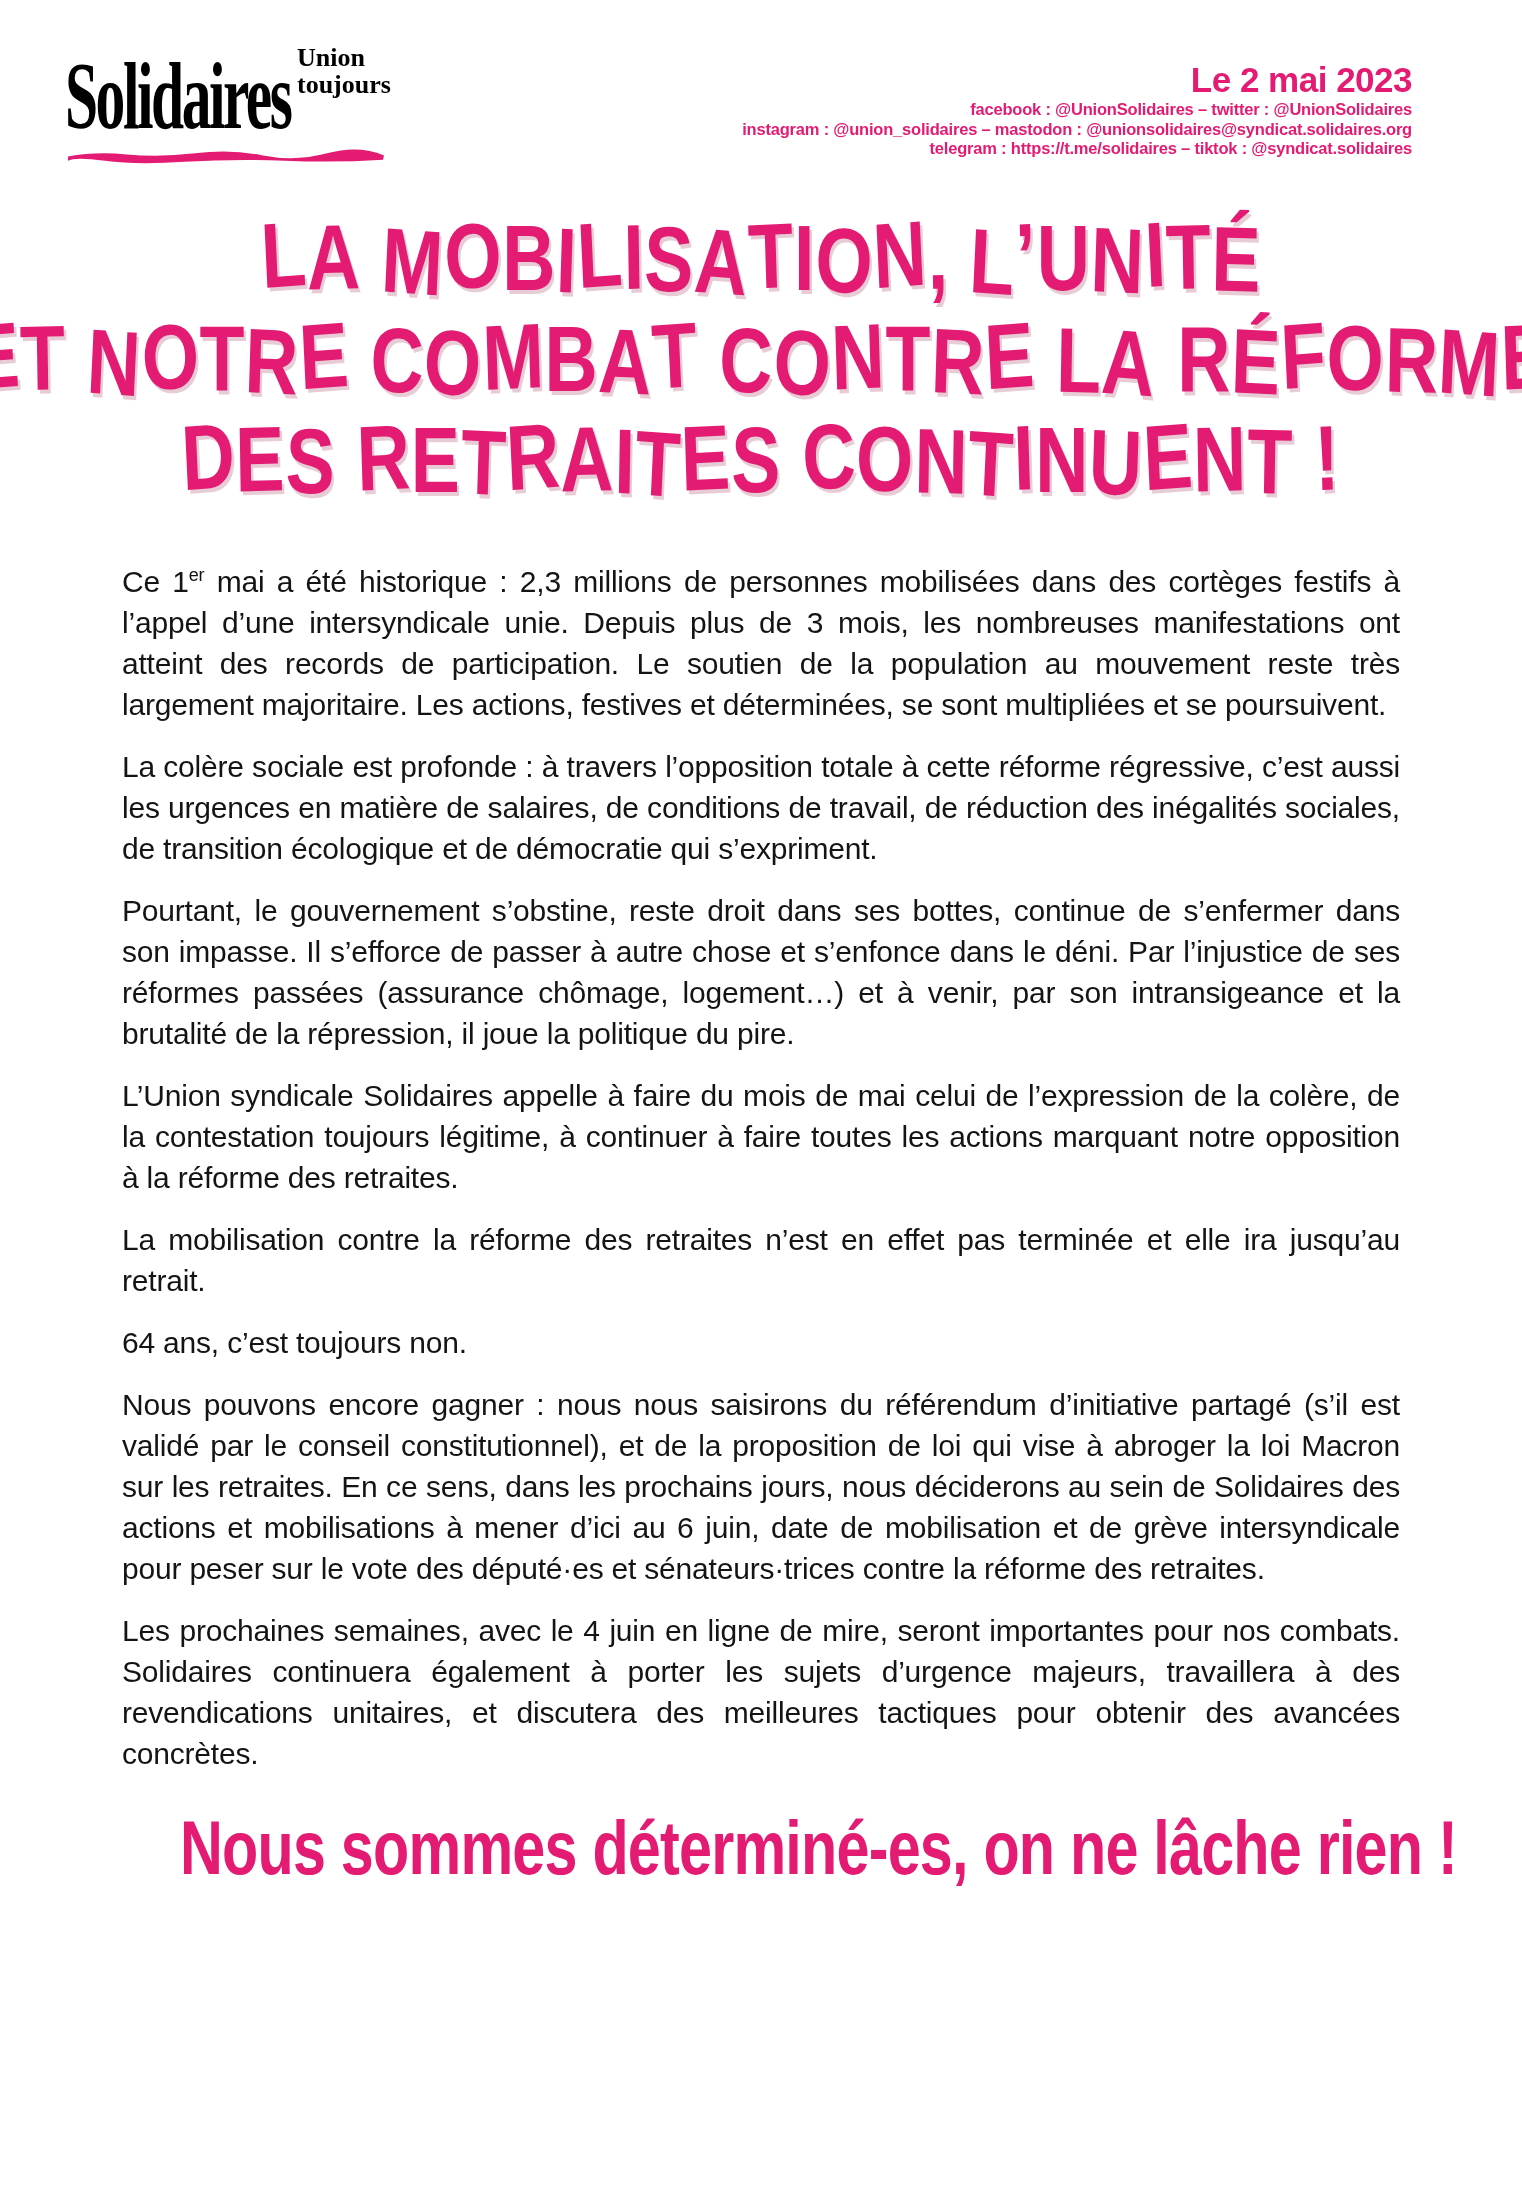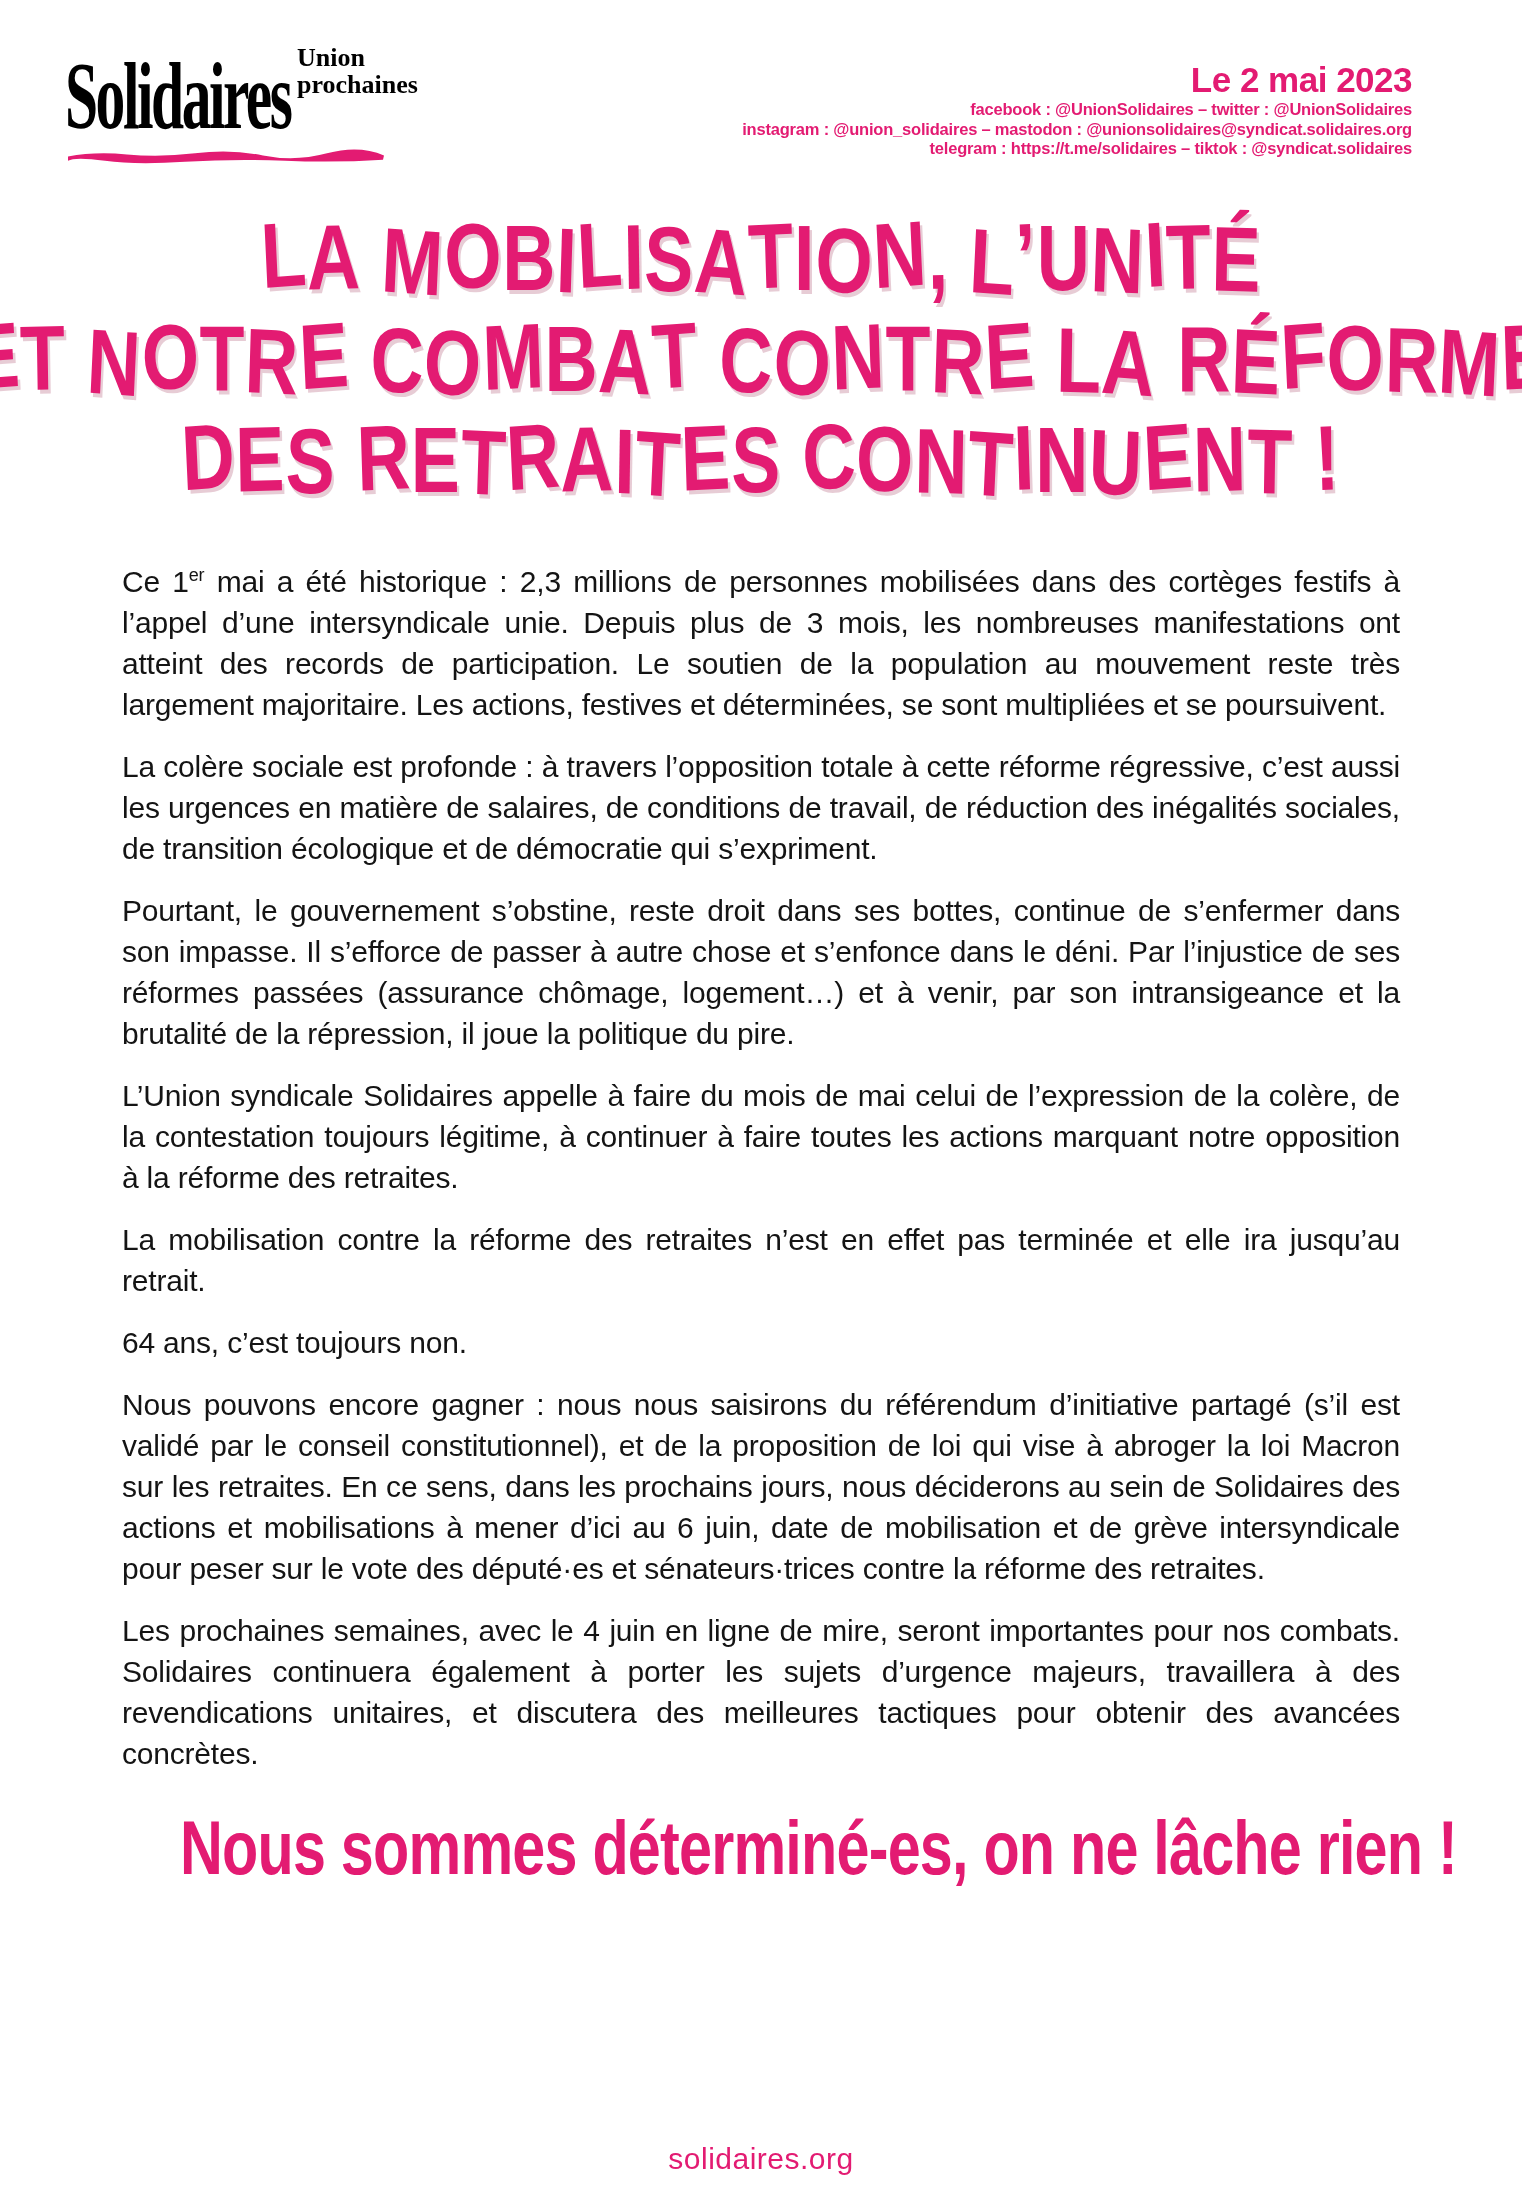--- a/index.html
+++ b/index.html
@@ -87,21 +87,21 @@
 </style>
 </head>
 <body>
 
 <div class="page">
 
   <div class="header">
     <div class="logo">
       <div class="logo-top">
         <div>Union</div>
-        <div>prochaines</div>
+        <div>toujours</div>
       </div>
       <div class="logo-word">Solidaires</div>
       <div class="logo-underline">
         <svg viewBox="0 0 322 16" preserveAspectRatio="none" aria-hidden="true">
           <path d="M3 8 Q30 3 62 6 T130 5 T198 7 T262 5 T319 7 L318 11 Q270 14 220 12 T120 13 T40 12 T3 12 Z" fill="#e31b72"></path>
         </svg>
       </div>
     </div>
     <div class="header-right">
       <div class="date-line">Le 2 mai 2023</div>
@@ -125,17 +125,14 @@
     <p>La mobilisation contre la réforme des retraites n’est en effet pas terminée et elle ira jusqu’au retrait.</p>
     <p>64 ans, c’est toujours non.</p>
     <p>Nous pouvons encore gagner : nous nous saisirons du référendum d’initiative partagé (s’il est validé par le conseil constitutionnel), et de la proposition de loi qui vise à abroger la loi Macron sur les retraites. En ce sens, dans les prochains jours, nous déciderons au sein de Solidaires des actions et mobilisations à mener d’ici au 6 juin, date de mobilisation et de grève intersyndicale pour peser sur le vote des député·es et sénateurs·trices contre la réforme des retraites.</p>
     <p>Les prochaines semaines, avec le 4 juin en ligne de mire, seront importantes pour nos combats. Solidaires continuera également à porter les sujets d’urgence majeurs, travaillera à des revendications unitaires, et discutera des meilleures tactiques pour obtenir des avancées concrètes.</p>
   </div>
 
   <div class="closing-wrap">
     <div class="closing">Nous sommes déterminé-es, on ne lâche rien !</div>
   </div>
 
-  <div class="footer">
-    <span class="footer-site">solidaires.org</span>
-  </div>
 
 </div>
 
 </body></html>

